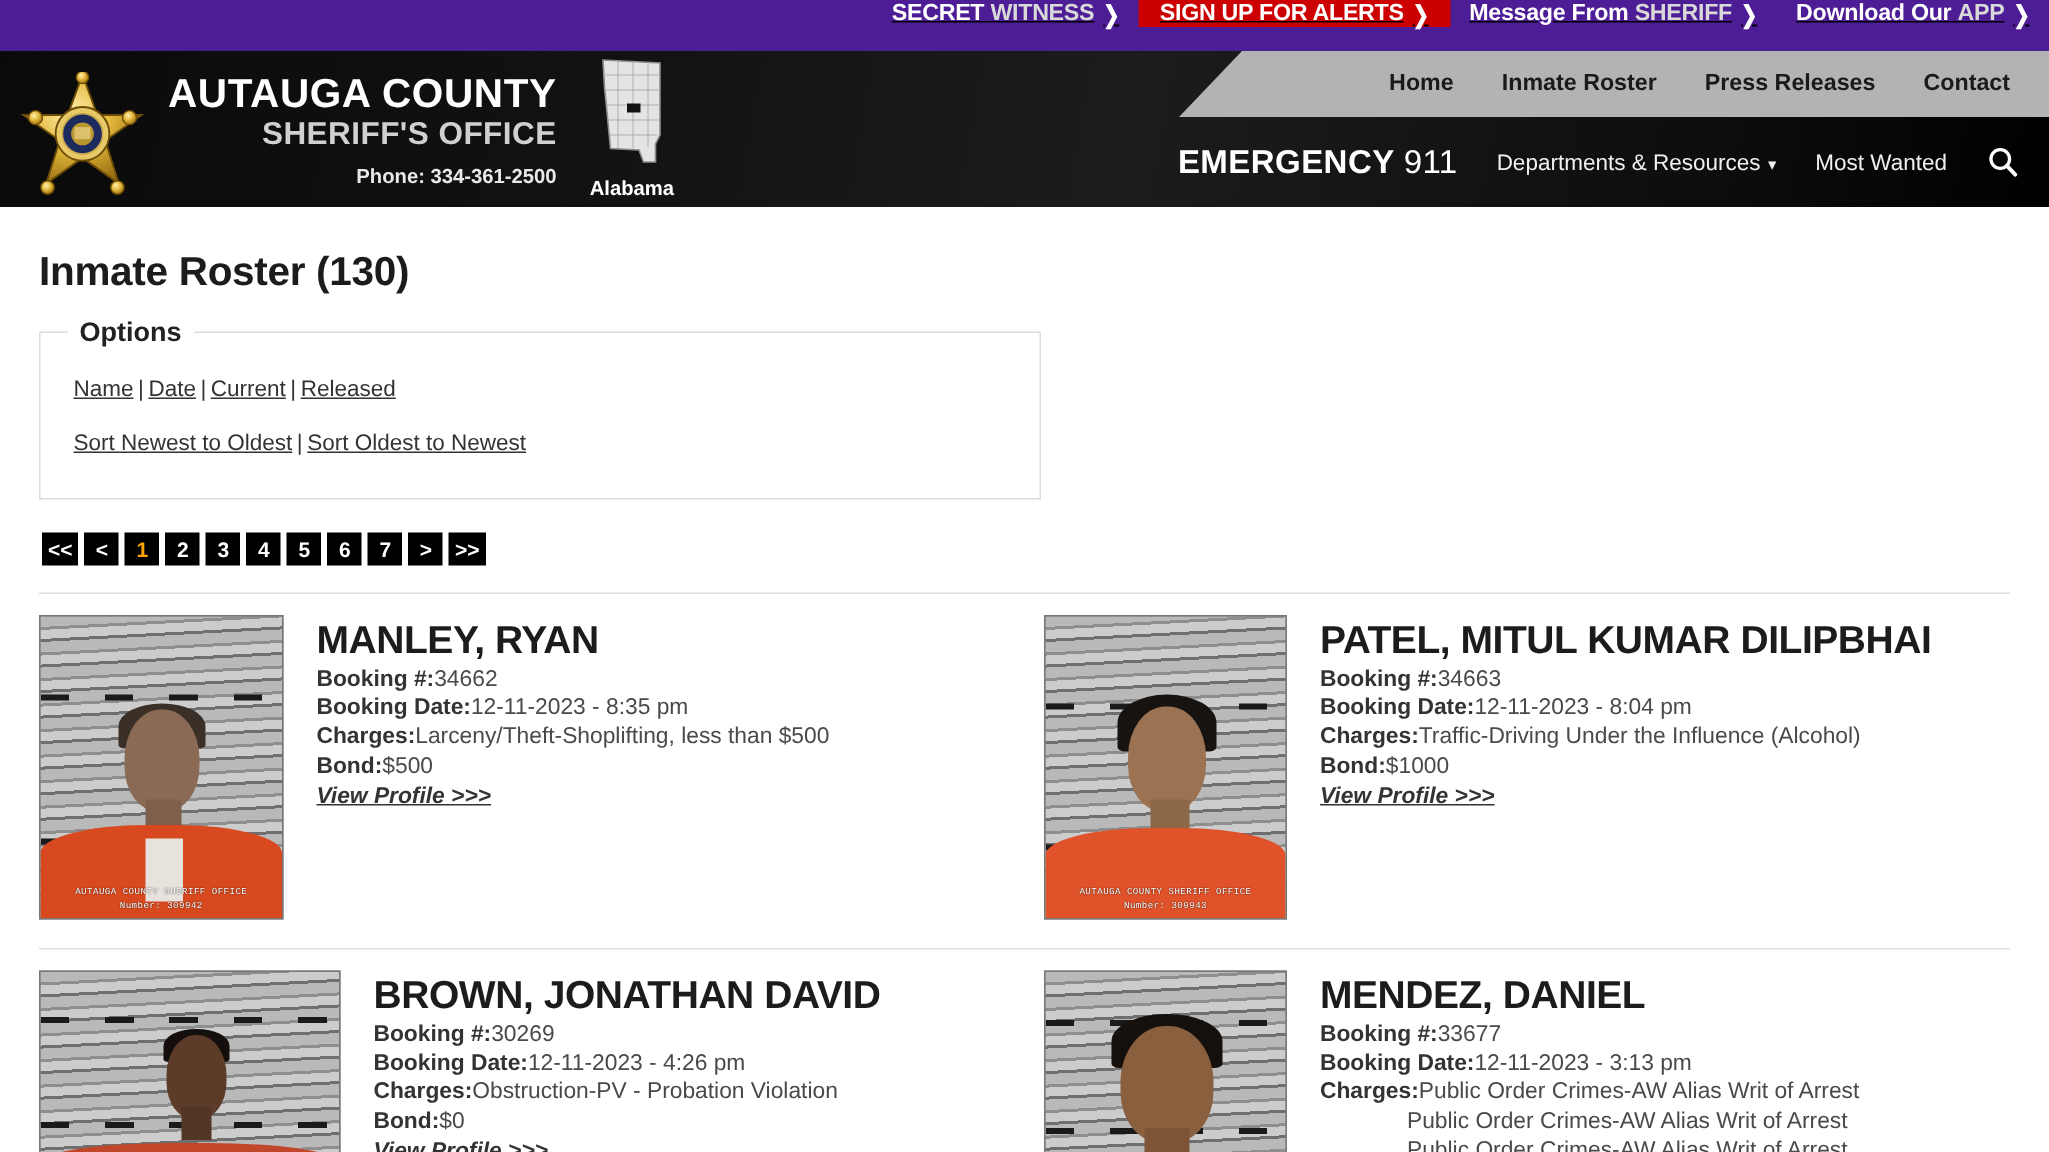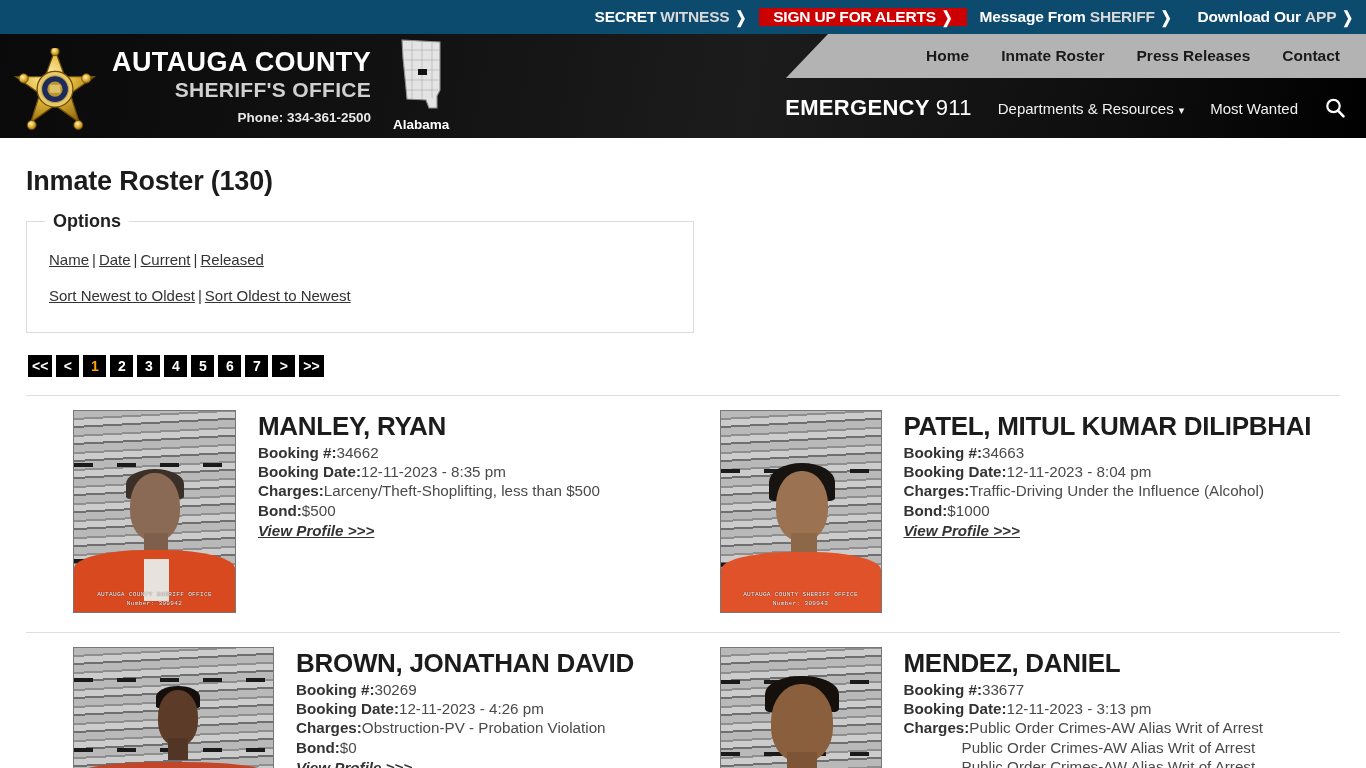--- a/index.html
+++ b/index.html
@@ -9,25 +9,26 @@
     width: 1366px; height: 768px;
     overflow: hidden;
     background: #ffffff;
     font-family: "Liberation Sans", sans-serif;
   }
 
   
   .topbar {
     position: relative;
     height: 34px;
-    background: #0c4a6e;
+    background: #4c1d95;
     display: flex;
     justify-content: flex-end;
-    align-items: center;
+    align-items: flex-start;
     overflow: hidden;
+    text-decoration: underline;
   }
   .topbar-item {
     display: flex;
     align-items: center;
     padding: 0 13px;
     color: #ffffff;
     font-size: 15.5px;
     font-weight: 700;
     letter-spacing: -0.2px;
     white-space: nowrap;
@@ -226,21 +227,20 @@
 
   .divider {
     border-top: 1px solid #dedede;
     margin: 0 0 0 0;
   }
 
   
   .roster-row {
     display: flex;
     padding-top: 14px;
-    margin-left: 47px;
   }
   .roster-cell {
     width: 670px;
     display: flex;
     align-items: flex-start;
   }
   .roster-cell.right { margin-left: 26px; }
 
   .mug {
     flex: none;

